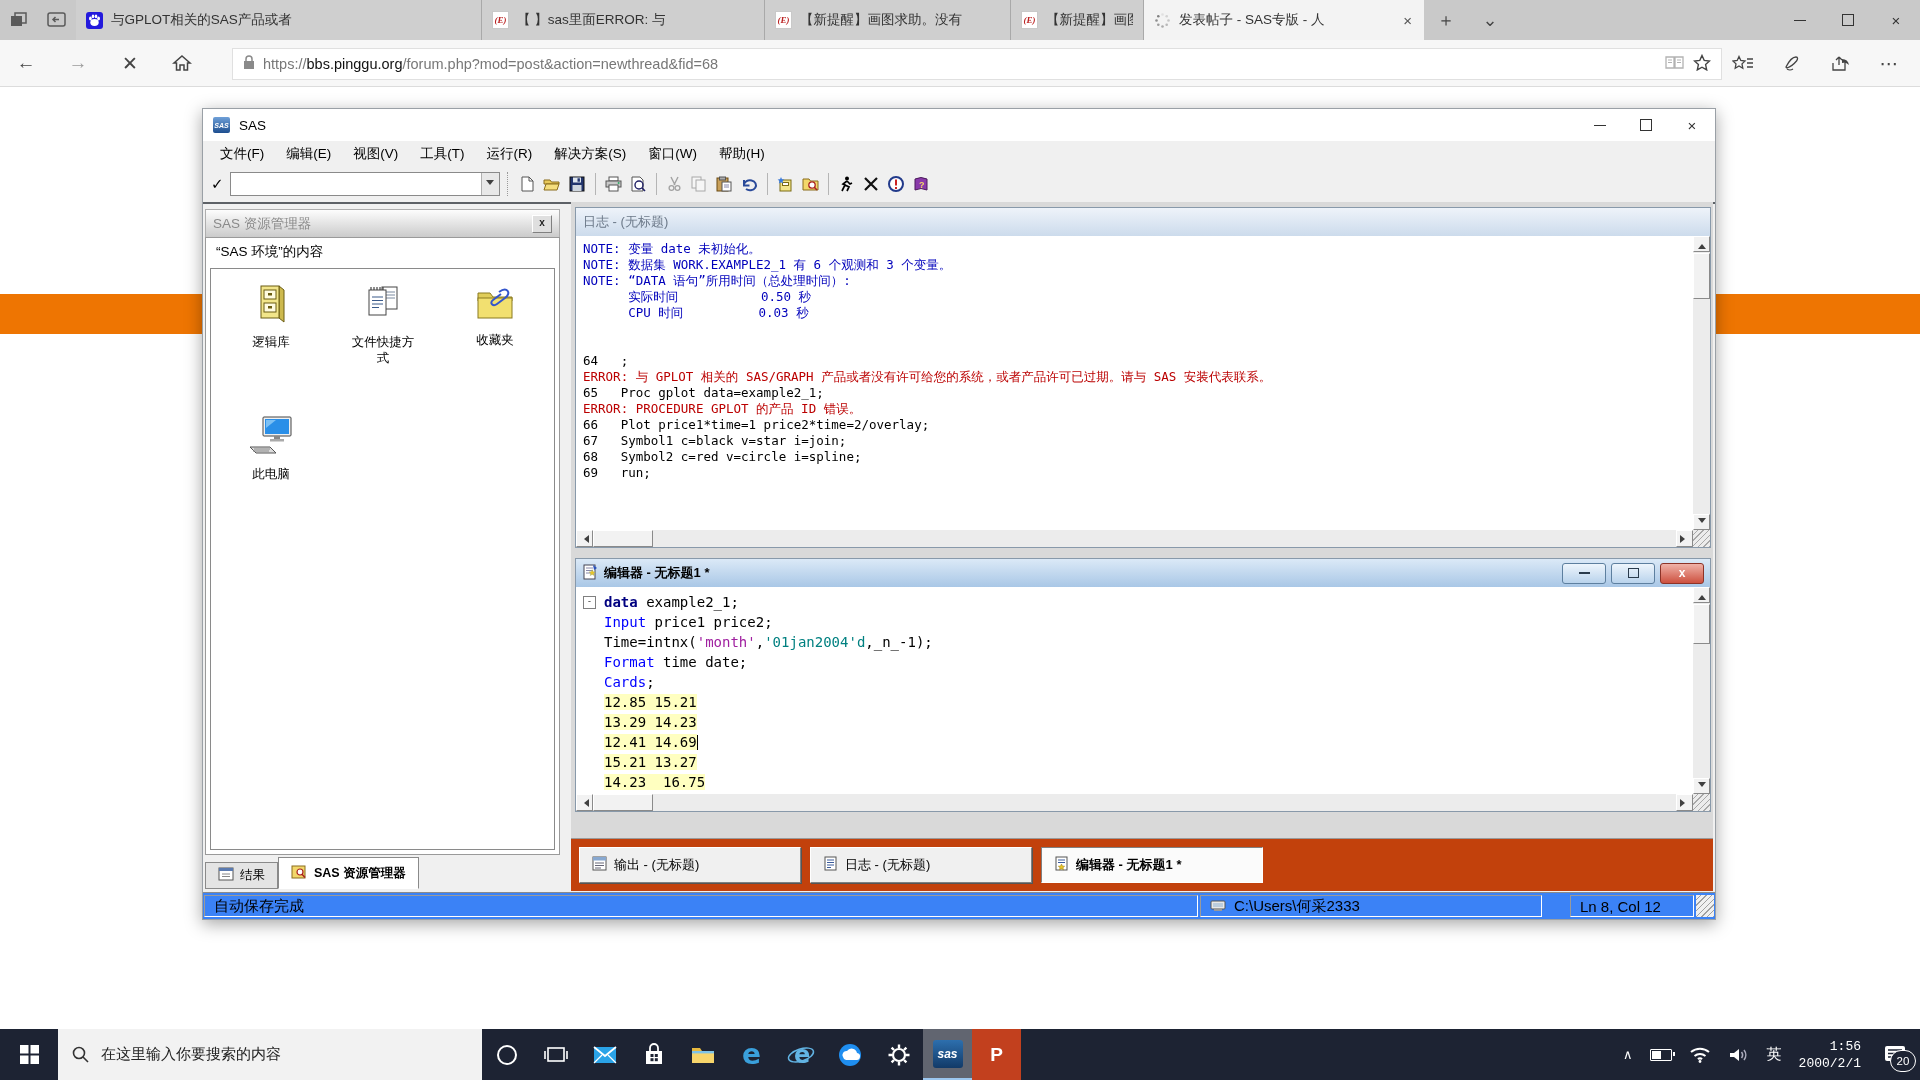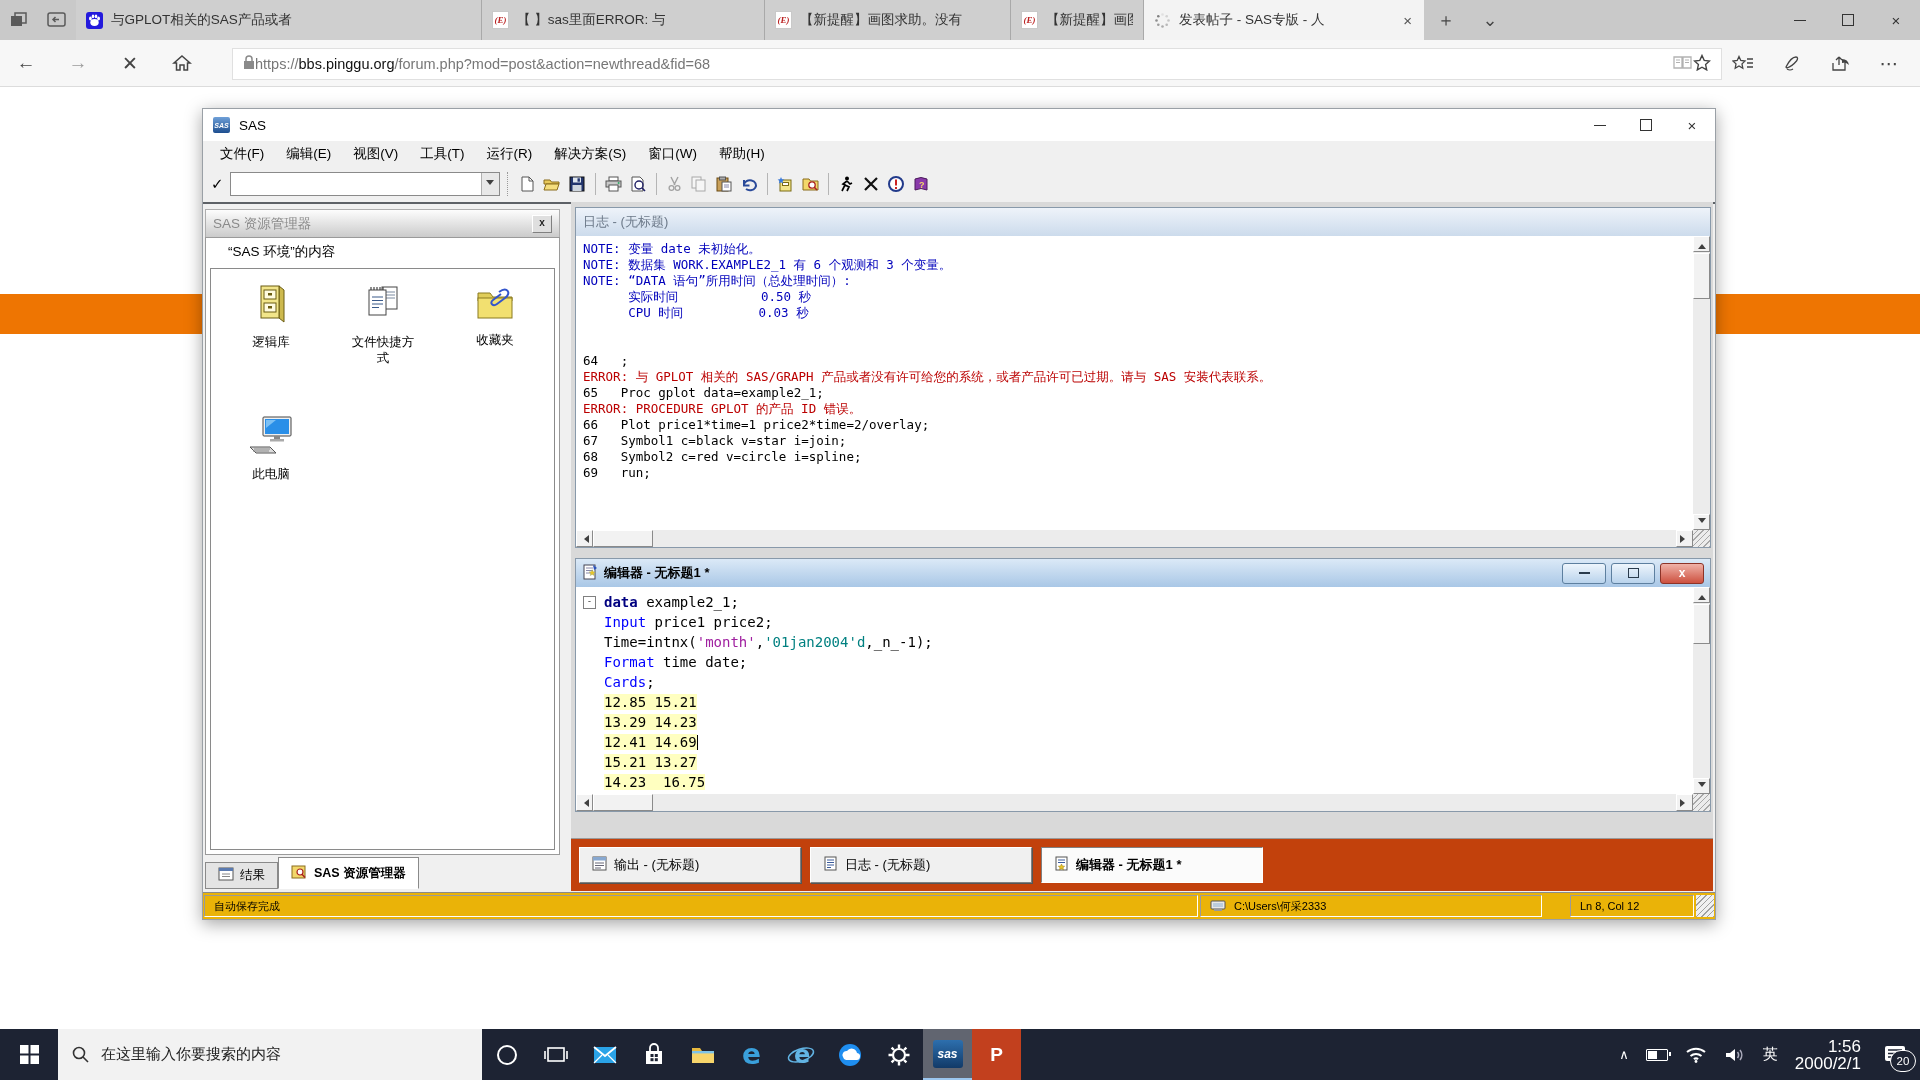--- a/index.html
+++ b/index.html
@@ -19,21 +19,21 @@
   .pgfav{width:16px;height:16px;background:#fff;border:1px solid #c9c9c9;color:#b22;font:italic bold 9px "Liberation Serif",serif;display:flex;align-items:center;justify-content:center;}
   .newtab,.tabmenu{width:44px;display:flex;align-items:center;justify-content:center;color:#444;font-size:18px;}
   .wincontrols{position:absolute;right:0;top:0;height:40px;display:flex;}
   .wc{width:48px;display:flex;align-items:center;justify-content:center;color:#333;}
   .wc .bar{width:12px;height:1px;background:#333;}
   .wc .box{width:10px;height:10px;border:1px solid #333;}
   .wc .x{font-size:15px;}
 
   .addressbar{position:absolute;top:40px;left:0;right:0;height:46px;background:#f7f7f7;border-bottom:1px solid #dcdcdc;}
   .navico{position:absolute;top:0;height:46px;width:40px;display:flex;align-items:center;justify-content:center;color:#444;font-size:19px;}
-  .urlfield{position:absolute;left:232px;top:8px;width:1468px;height:30px;background:#fff;border:1px solid #e0e0e0;display:flex;align-items:center;padding:0 10px;}
+  .urlfield{position:absolute;left:232px;top:8px;width:1468px;height:30px;background:#fff;border:1px solid #e0e0e0;display:flex;align-items:center;padding:0 10px;gap:8px;}
   .urltext{font-size:14.5px;color:#777;white-space:nowrap;overflow:hidden;flex:1;}
   .urltext .host{color:#111;}
   .addract{position:absolute;top:0;height:46px;width:42px;display:flex;align-items:center;justify-content:center;color:#444;}
 
   
   .page{position:absolute;top:87px;left:0;right:0;bottom:51px;background:#fff;}
   .orange-band{position:absolute;top:207px;left:0;right:0;height:40px;}
 
   
   .sas-window{position:absolute;left:202px;top:108px;width:1512px;height:810px;background:#f0f0f0;border:1px solid #9aa0a6;box-shadow:0 4px 16px rgba(0,0,0,.35);z-index:10;}
@@ -48,21 +48,21 @@
   .tb-handle{height:24px;border-left:1px dotted #9a9a9a;margin:0 7px;}
   .tbico{width:25px;height:24px;display:flex;align-items:center;justify-content:center;}
   .combo{width:268px;height:22px;background:#fff;border:1px solid #8a8a8a;display:flex;align-items:center;}
   .combo .arrowbtn{margin-left:auto;width:17px;height:100%;background:#e8e8e8;border-left:1px solid #b0b0b0;display:flex;align-items:center;justify-content:center;}
   .tsep{width:1px;height:22px;background:#b5b5b5;margin:0 5px;}
 
   
   .explorer{position:absolute;left:2px;top:100px;width:355px;height:680px;}
   .exp-title{height:28px;background:linear-gradient(#fdfdfd,#c9c9c9);border:1px solid #aeaeae;display:flex;align-items:center;padding:0 7px;color:#8a8a8a;font-size:13.5px;}
   .exp-close{margin-left:auto;width:18px;height:16px;background:#dfdfdf;border:1px solid;border-color:#fff #808080 #808080 #fff;color:#222;font:bold 10px/14px "Liberation Sans",sans-serif;text-align:center;}
-  .exp-outer{position:absolute;top:28px;left:0;right:0;bottom:34px;background:#fff;border:1px solid #9a9a9a;padding:3px 20px;}
+  .exp-outer{position:absolute;top:28px;left:0;right:0;bottom:34px;background:#fff;border:1px solid #9a9a9a;padding:3px 8px;}
   .exp-header{font-size:13.5px;color:#000;padding:2px 2px 4px 2px;}
   .exp-items{position:absolute;top:30px;left:4px;right:4px;bottom:4px;border:1px solid #8a8a8a;background:#fff;padding:14px 4px;display:grid;grid-template-columns:112px 112px 112px;grid-auto-rows:132px;justify-items:center;}
   .exp-item{display:flex;flex-direction:column;align-items:center;gap:4px;font-size:12.5px;color:#000;text-align:center;}
   .exp-item .lbl{max-width:74px;line-height:16px;}
   .exp-tabs{position:absolute;left:0;bottom:0;height:32px;display:flex;align-items:flex-end;}
   .exp-tab{display:flex;align-items:center;gap:6px;border:1px solid #8a8a8a;background:#e4e4e4;height:25px;padding:0 12px;font-size:12.5px;}
   .exp-tab.active{background:#fff;height:30px;font-weight:bold;border-bottom-color:#fff;}
 
   
   .mdi{position:absolute;left:368px;top:93px;width:1142px;height:689px;background:#d9d9d9;}
@@ -96,21 +96,21 @@
   .tri.lf{border-right:5px solid #404040;margin-left:-3px;}
   .tri.rt{border-left:5px solid #404040;margin-right:-3px;}
   .grip{position:absolute;right:0;bottom:0;width:17px;height:17px;background:repeating-linear-gradient(135deg,#ececec 0 3px,#a8a8a8 3px 4px);}
 
   
   .window-bar{position:absolute;left:0;right:0;bottom:0;height:52px;background:#c2410c;border-top:1px solid #9a9a9a;display:flex;align-items:center;padding-left:8px;gap:9px;}
   .wb-btn{height:34px;min-width:196px;display:flex;align-items:center;gap:7px;padding:0 12px;font-size:13px;background:#f0f0f0;border:1px solid;border-color:#fff #808080 #808080 #fff;box-shadow:1px 1px 0 #555;}
   .wb-btn.active{border-color:#808080 #fff #fff #808080;background:#fbfbfb;font-weight:bold;box-shadow:none;}
 
   
-  .sas-status{position:absolute;left:0;right:0;bottom:0;height:26px;background:#eab308;border-top:1px solid #8a8a8a;display:flex;font-size:11px;color:#000;}
+  .sas-status{position:absolute;left:0;right:0;bottom:0;height:26px;background:#3b82f6;border-top:1px solid #8a8a8a;display:flex;font-size:15px;color:#000;}
   .st-cell{margin:2px 1px;border:1px solid;border-color:#9a9a9a #fff #fff #9a9a9a;display:flex;align-items:center;padding:0 9px;gap:6px;white-space:nowrap;}
   .st-msg{flex:1;}
   .st-path{width:322px;}
   .st-pos{width:104px;margin-left:27px;}
   .st-grip{width:18px;margin:2px 1px;background:repeating-linear-gradient(135deg,#f0f0f0 0 3px,#a0a0a0 3px 4px);}
 
   
   .t-note{color:#0000BB;}.t-err{color:#BB0000;}.t-plain{color:#000;}
   .kw{color:#0000FF;}.kwb{color:#000080;font-weight:bold;}.str{color:#A020A0;}.dtc{color:#008080;}
   .hl{background:#FFFFC0;margin-top:11px;}
@@ -119,21 +119,21 @@
   .taskbar{position:absolute;left:0;right:0;bottom:0;height:51px;background:#1d2333;display:flex;align-items:center;z-index:50;color:#fff;}
   .tk-start{width:58px;height:51px;display:flex;align-items:center;justify-content:center;}
   .tk-search{width:424px;height:51px;background:#f2f2f2;display:flex;align-items:center;gap:12px;padding:0 14px;box-sizing:border-box;color:#222;font-size:15px;white-space:nowrap;overflow:hidden;}
   .tk-btn{width:49px;height:51px;display:flex;align-items:center;justify-content:center;}
   .tk-btn.sas-active{background:rgba(255,255,255,.30);border-bottom:2px solid #9cc7ef;box-sizing:border-box;}
   .tk-btn.pp-active{background:#c2401e;}
   .sastile{width:30px;height:28px;border-radius:3px;background:linear-gradient(#2d6fae,#123a68);display:flex;align-items:center;justify-content:center;font:bold italic 12px "Liberation Sans",sans-serif;color:#fff;}
   .pptile{font:bold 19px "Liberation Sans",sans-serif;color:#fff;}
   .tray{margin-left:auto;display:flex;align-items:center;gap:17px;padding-right:8px;}
   .tray .g{display:flex;align-items:center;justify-content:center;}
-  .clock{text-align:right;font-size:17px;line-height:17px;}
+  .clock{text-align:right;font-size:13px;line-height:17px;font-family:Liberation Mono, monospace;}
   .ac{position:relative;width:34px;height:34px;display:flex;align-items:center;justify-content:center;}
   .ac .badge{position:absolute;right:-4px;bottom:0;min-width:20px;height:20px;border-radius:11px;background:#1d2333;border:1.5px solid #fff;color:#fff;font-size:11.5px;display:flex;align-items:center;justify-content:center;padding:0 2px;}
   .battery{width:20px;height:10px;border:1.5px solid #fff;border-radius:1px;position:relative;}
   .battery:after{content:"";position:absolute;right:-4px;top:2px;width:2px;height:4px;background:#fff;}
   .battery .fill{position:absolute;left:1px;top:1px;bottom:1px;width:9px;background:#fff;}
   .chev{font-size:13px;color:#fff;}
 </style>
 </head>
 <body>
 

